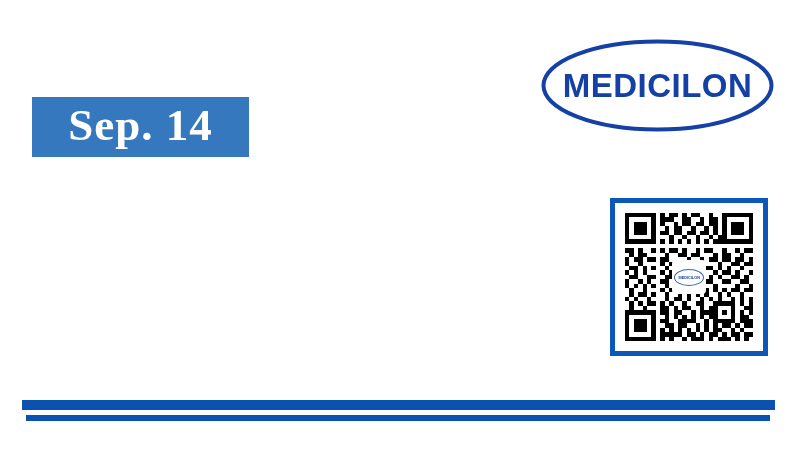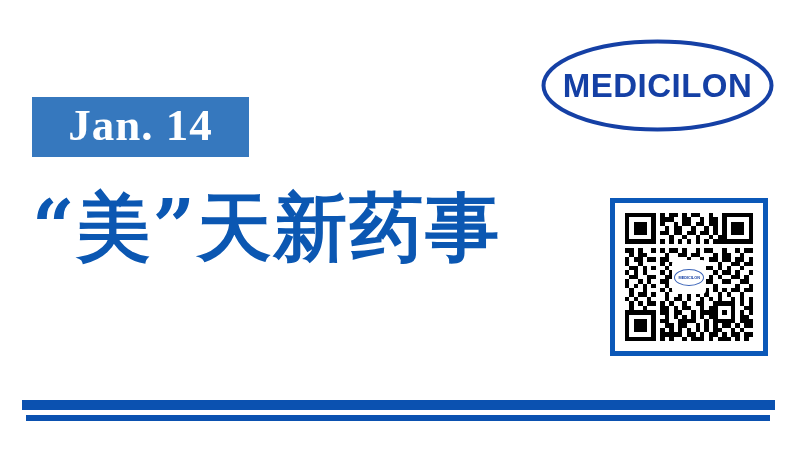--- a/index.html
+++ b/index.html
@@ -157,31 +157,30 @@
     height: 6px;
     background: #0b51b0;
   }
 </style>
 </head>
 <body>
 
 <div id="banner">
 
   <div id="date-badge">
-    <span class="date-text">Jan. 14</span>
+    <span class="date-text">Sep. 14</span>
   </div>
 
   <div id="brand-logo">
     <svg width="235" height="95" viewBox="0 0 235 95" xmlns="http://www.w3.org/2000/svg">
       <ellipse cx="117.5" cy="47.5" rx="114" ry="44" fill="#ffffff" stroke="#1540a5" stroke-width="4"></ellipse>
       <text class="logo-wordmark" x="117.5" y="59" text-anchor="middle">MEDICILON</text>
     </svg>
   </div>
 
-  <div id="headline">“美”天新药事</div>
 
 
   <div id="qr-block">
     <div id="qr-inner">
       <svg width="128" height="128" viewBox="0 0 29 29" shape-rendering="crispEdges" xmlns="http://www.w3.org/2000/svg">
         <rect width="29" height="29" fill="#ffffff"></rect>
         <g fill="#000000">
 
           <rect x="0" y="0" width="7" height="1"></rect>
             <rect x="0" y="6" width="7" height="1"></rect>

